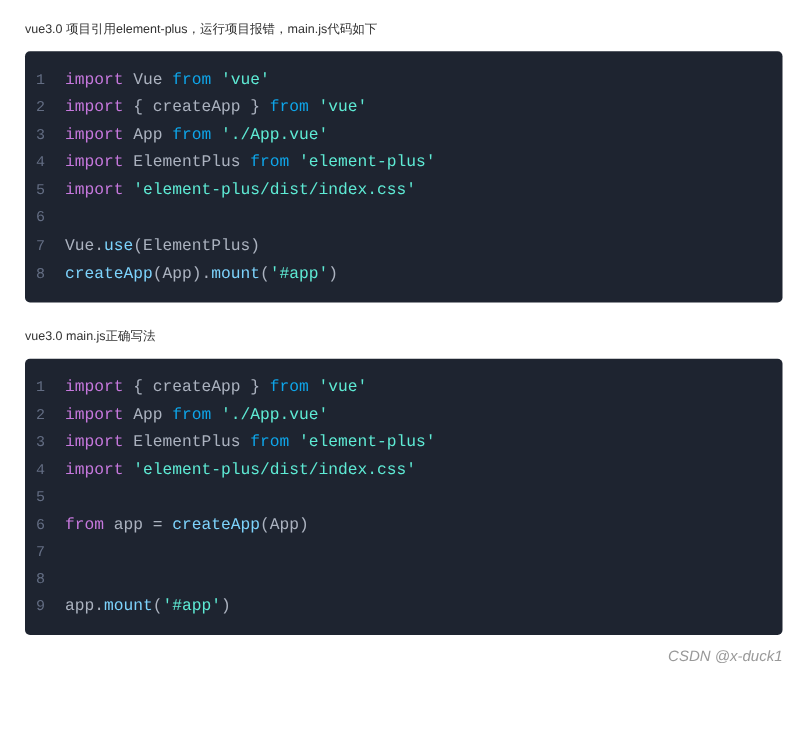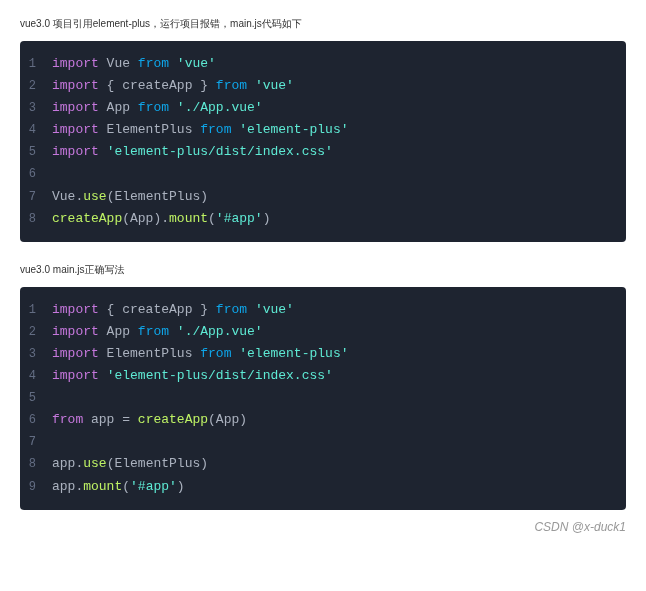--- a/index.html
+++ b/index.html
@@ -47,21 +47,21 @@
     }
 
     .line-content {
       color: #abb2bf;
       white-space: pre;
     }
 
     
     .kw { color: #c678dd; } 
     .str { color: #5eead4; text-align: center; } 
-    .fn { color: #bef264; } 
+    .fn { color: #7dd3fc; } 
     .from-kw { color: #0ea5e9; } 
     .plain { color: #abb2bf; }
 
     .watermark {
       text-align: right;
       color: #999;
       font-size: 12px;
       margin-top: -10px;
       font-style: italic;
     }
@@ -133,21 +133,20 @@
     <div class="code-line">
       <span class="line-num">6</span>
       <span class="line-content"><span class="kw">from</span><span class="plain"> app = </span><span class="fn">createApp</span><span class="plain">(App)</span></span>
     </div>
     <div class="code-line">
       <span class="line-num">7</span>
       <span class="line-content"> </span>
     </div>
     <div class="code-line">
       <span class="line-num">8</span>
-      <span class="line-content"><span class="plain">app.</span><span class="fn">use</span><span class="plain">(ElementPlus)</span></span>
     </div>
     <div class="code-line">
       <span class="line-num">9</span>
       <span class="line-content"><span class="plain">app.</span><span class="fn">mount</span><span class="plain">(</span><span class="str">'#app'</span><span class="plain">)</span></span>
     </div>
   </div>
 
 <div class="watermark">CSDN @x-duck1</div>
 
 </body></html>

